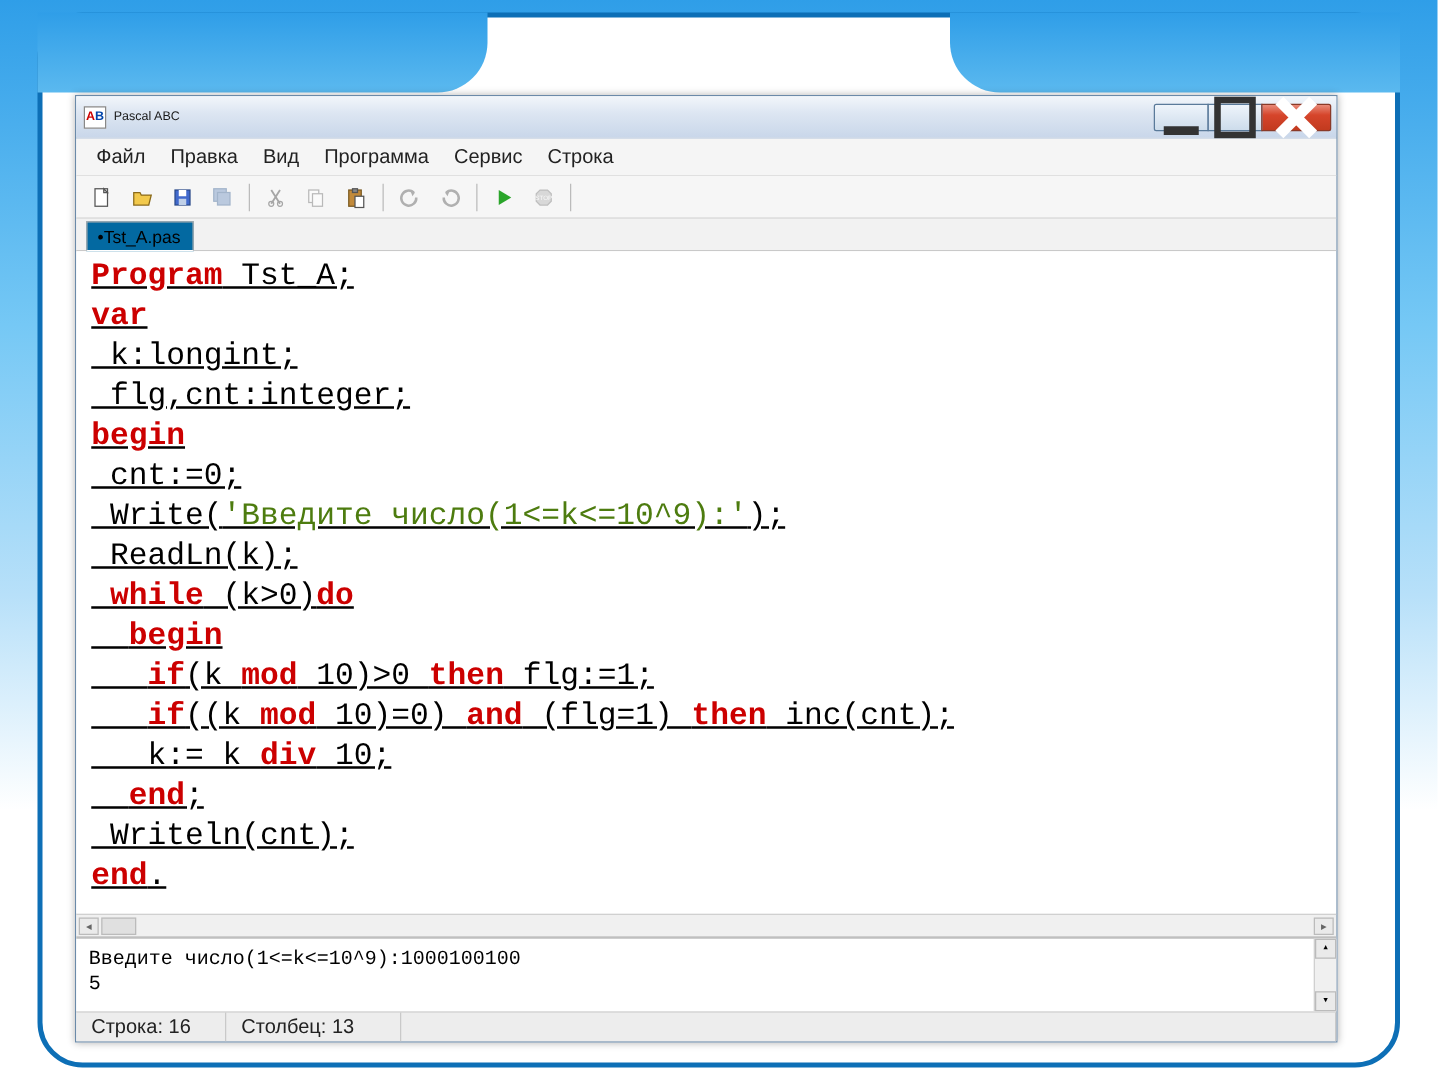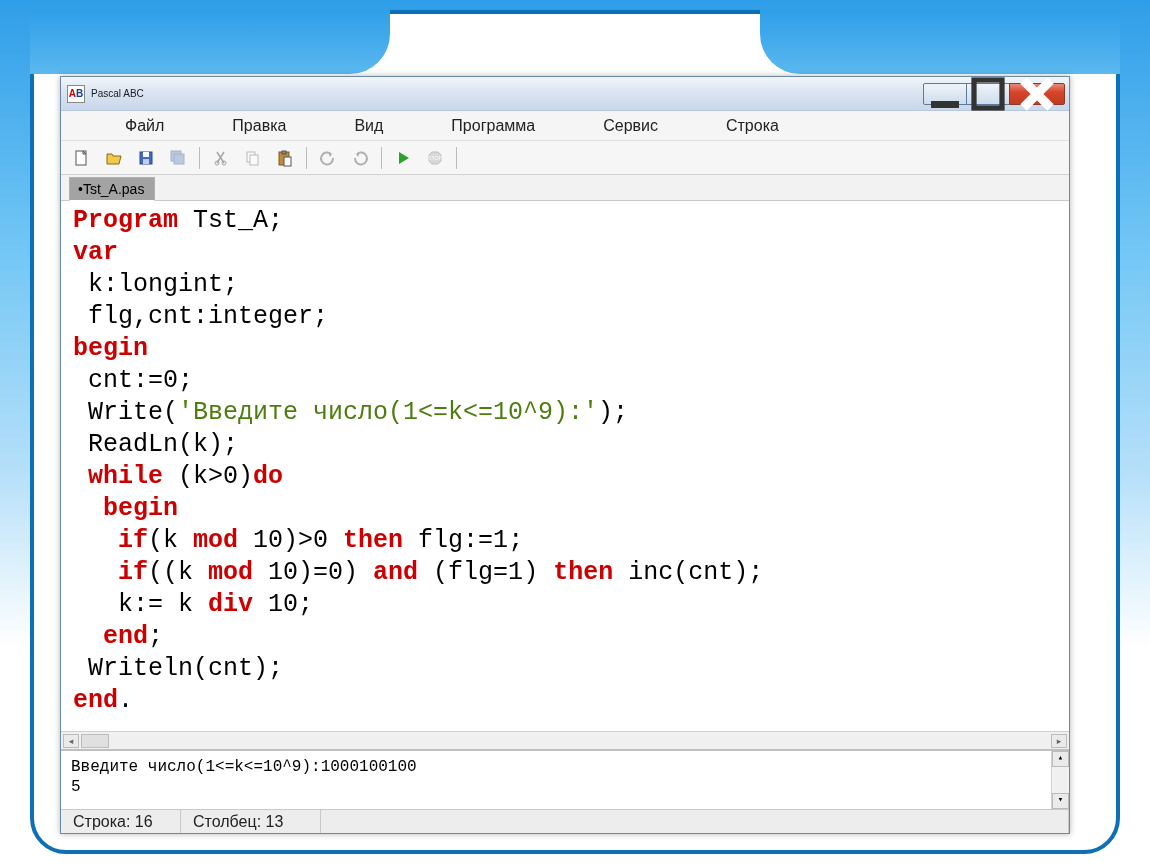--- a/index.html
+++ b/index.html
@@ -103,21 +103,21 @@
     height: 30px;
     display: flex;
     align-items: center;
     padding: 0 8px;
     gap: 4px;
     font-size: 16px;
     color: #222;
     background: #f5f5f5;
     border-bottom: 1px solid #e0e0e0;
   }
-  .menubar .mitem { padding: 4px 8px; cursor: default; margin-left: 48px; }
+  .menubar .mitem { padding: 4px 8px; cursor: default; }
   .toolbar {
     height: 34px;
     display: flex;
     align-items: center;
     padding: 0 10px;
     gap: 10px;
     border-bottom: 1px solid #d0d0d0;
     background: #f6f6f6;
   }
   .tb-sep {
@@ -142,37 +142,38 @@
     align-items: flex-end;
     padding-left: 8px;
     background: #f2f2f2;
     border-bottom: 1px solid #c9c9c9;
   }
   .tab {
     padding: 3px 10px 3px 8px;
     font-size: 14px;
     border: 1px solid #b0b0b0;
     border-bottom: 1px solid #fff;
-    background: #a3a3a3;
+    background: #0369a1;
     position: relative;
     top: 1px;
   }
   .code-area {
     flex: 1;
     overflow: auto;
     padding: 4px 12px;
     background: #fff;
   }
   pre.code {
     margin: 0;
     font-family: "Courier New", monospace;
     font-size: 25px;
     line-height: 1.28;
     color: #000;
     white-space: pre;
+    text-decoration: underline;
   }
   .kw { color: #cc0000; font-weight: bold; }
   .str { color: #4d7c0f; }
   .hscroll {
     height: 18px;
     background: #f0f0f0;
     border-top: 1px solid #d0d0d0;
     display: flex;
     align-items: center;
     padding: 0 2px;

